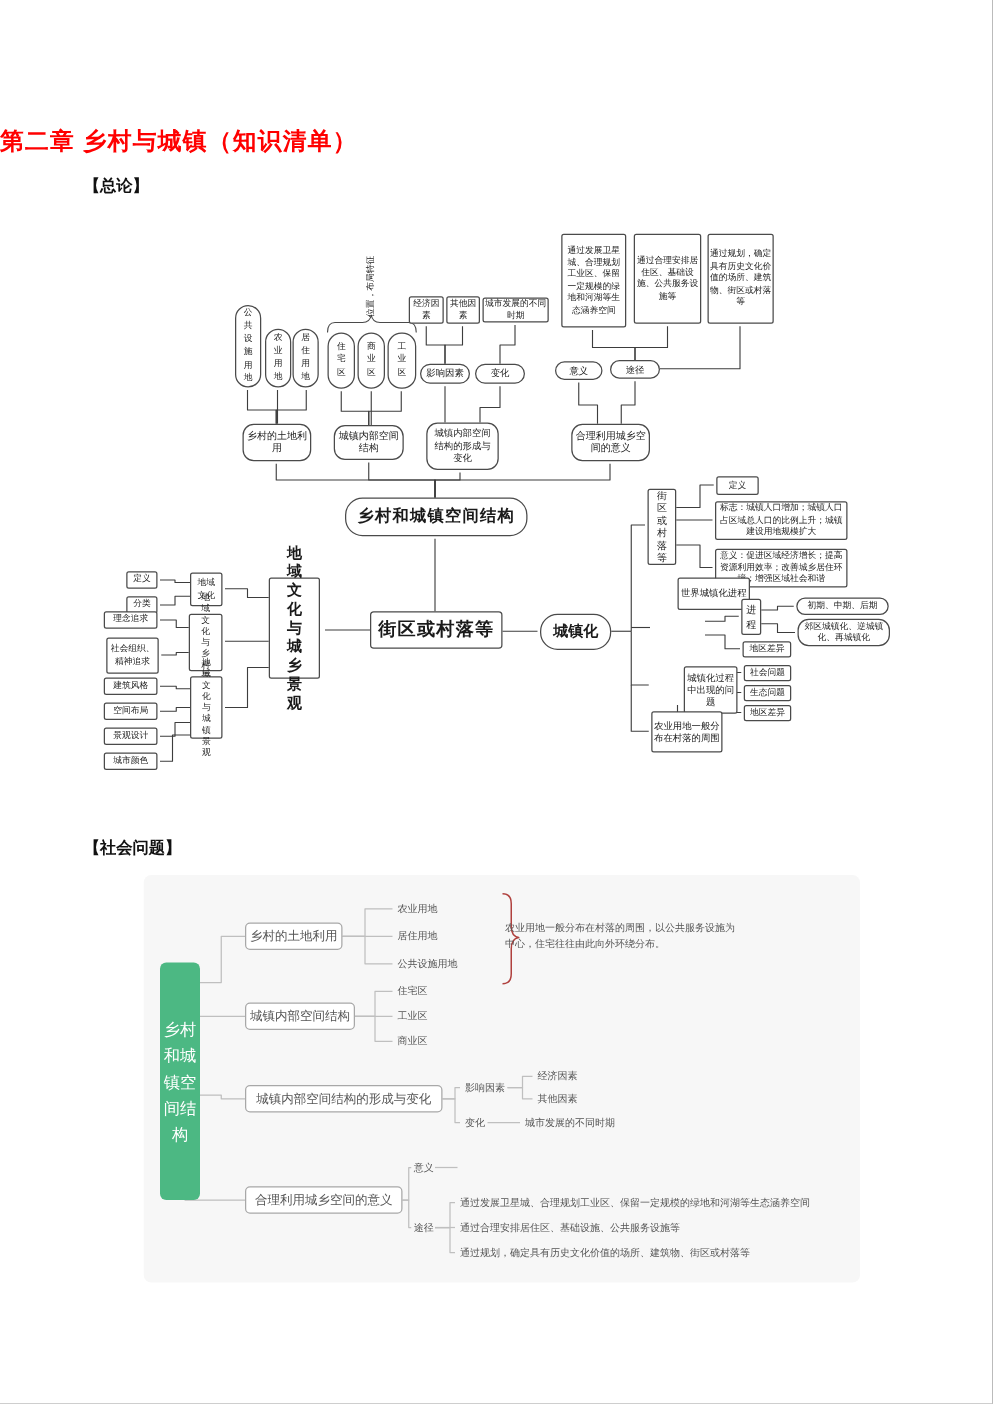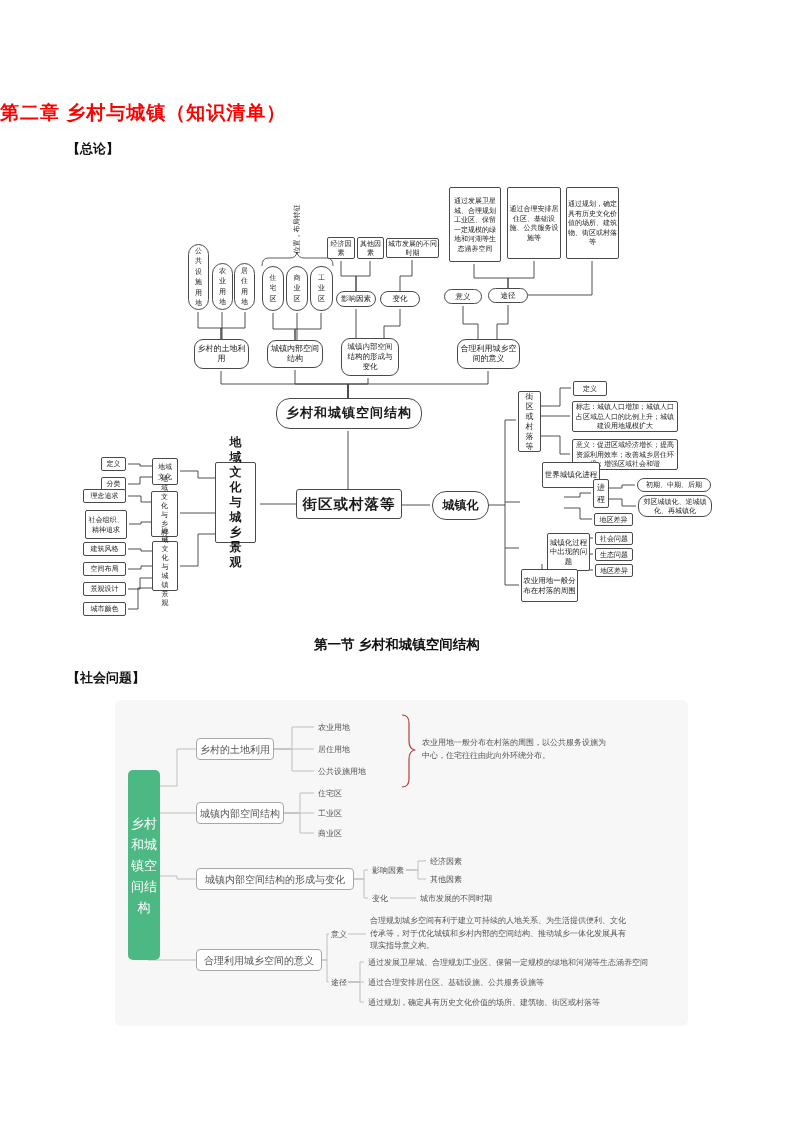--- a/index.html
+++ b/index.html
@@ -178,42 +178,40 @@
       <div class="dnode round" style="left: 638px; top: 495px; width: 74px; height: 22px; font-size: 7px;">郊区城镇化、逆城镇化、再城镇化</div>
       <div class="dnode rect" style="left: 594px; top: 513px; width: 39px; height: 13px; font-size: 7px;">地区差异</div>
       <div class="dnode rect" style="left: 535px; top: 533px; width: 43px; height: 38px; font-size: 7.5px; margin-left: 12px;">城镇化过程中出现的问题</div>
       <div class="dnode rect" style="left: 595px; top: 532px; width: 38px; height: 13px; font-size: 7px;">社会问题</div>
       <div class="dnode rect" style="left: 595px; top: 548px; width: 38px; height: 13px; font-size: 7px;">生态问题</div>
       <div class="dnode rect" style="left: 595px; top: 564px; width: 38px; height: 13px; font-size: 7px;">地区差异</div>
       <div class="dnode rect" style="left: 521px; top: 569px; width: 57px; height: 33px; font-size: 7.5px;">农业用地一般分布在村落的周围</div>
       <div class="dnode rlabel" style="left: 297px; top: 229px; font-size: 7px;">位置，布局特征</div>
     </div>
 
-  <h2 class="sec-title" style="top:636px;">第一节 乡村和城镇空间结构</h2>
   <div class="sec-label" style="left:67px;top:669px;">【社会问题】</div>
 
   <div id="mm-layer" class="layer">
       <div class="dnode mroot" style="left: 128px; top: 770px; width: 32px; height: 190px; background: rgb(76, 184, 131);">乡村和城镇空间结构</div>
       <div class="dnode mbox" style="left: 196px; top: 738px; width: 78px; height: 22px;">乡村的土地利用</div>
       <div class="dnode mbox" style="left: 196px; top: 802px; width: 88px; height: 22px;">城镇内部空间结构</div>
       <div class="dnode mbox" style="left: 196px; top: 868px; width: 158px; height: 22px;">城镇内部空间结构的形成与变化</div>
       <div class="dnode mbox" style="left: 196px; top: 949px; width: 126px; height: 22px;">合理利用城乡空间的意义</div>
       <div class="dnode mlab" style="left: 318px; top: 727px;">农业用地</div>
       <div class="dnode mlab" style="left: 318px; top: 749px;">居住用地</div>
       <div class="dnode mlab" style="left: 318px; top: 771px;">公共设施用地</div>
       <div class="dnode mlab" style="left: 318px; top: 793px;">住宅区</div>
       <div class="dnode mlab" style="left: 318px; top: 813px;">工业区</div>
       <div class="dnode mlab" style="left: 318px; top: 833px;">商业区</div>
       <div class="dnode mlab" style="left: 372px; top: 870px;">影响因素</div>
       <div class="dnode mlab" style="left: 430px; top: 861px;">经济因素</div>
       <div class="dnode mlab" style="left: 430px; top: 879px;">其他因素</div>
       <div class="dnode mlab" style="left: 372px; top: 898px;">变化</div>
       <div class="dnode mlab" style="left: 420px; top: 898px;">城市发展的不同时期</div>
       <div class="dnode mlab" style="left: 331px; top: 934px;">意义</div>
-      <div class="dnode mtext" style="left: 370px; top: 934px; width: 256px;">合理规划城乡空间有利于建立可持续的人地关系、为生活提供便利、文化传承等，对于优化城镇和乡村内部的空间结构、推动城乡一体化发展具有现实指导意义构。</div>
       <div class="dnode mlab" style="left: 331px; top: 982px;">途径</div>
       <div class="dnode mlab" style="left: 368px; top: 962px;">通过发展卫星城、合理规划工业区、保留一定规模的绿地和河湖等生态涵养空间</div>
       <div class="dnode mlab" style="left: 368px; top: 982px;">通过合理安排居住区、基础设施、公共服务设施等</div>
       <div class="dnode mlab" style="left: 368px; top: 1002px;">通过规划，确定具有历史文化价值的场所、建筑物、街区或村落等</div>
-      <div class="dnode mtext" style="left: 422px; top: 749px; width: 184px;">农业用地一般分布在村落的周围，以公共服务设施为中心，住宅往往由此向外环绕分布。</div>
+      <div class="dnode mtext" style="left: 404px; top: 749px; width: 184px;">农业用地一般分布在村落的周围，以公共服务设施为中心，住宅往往由此向外环绕分布。</div>
     </div>
 
 </div>
 
 </body></html>

